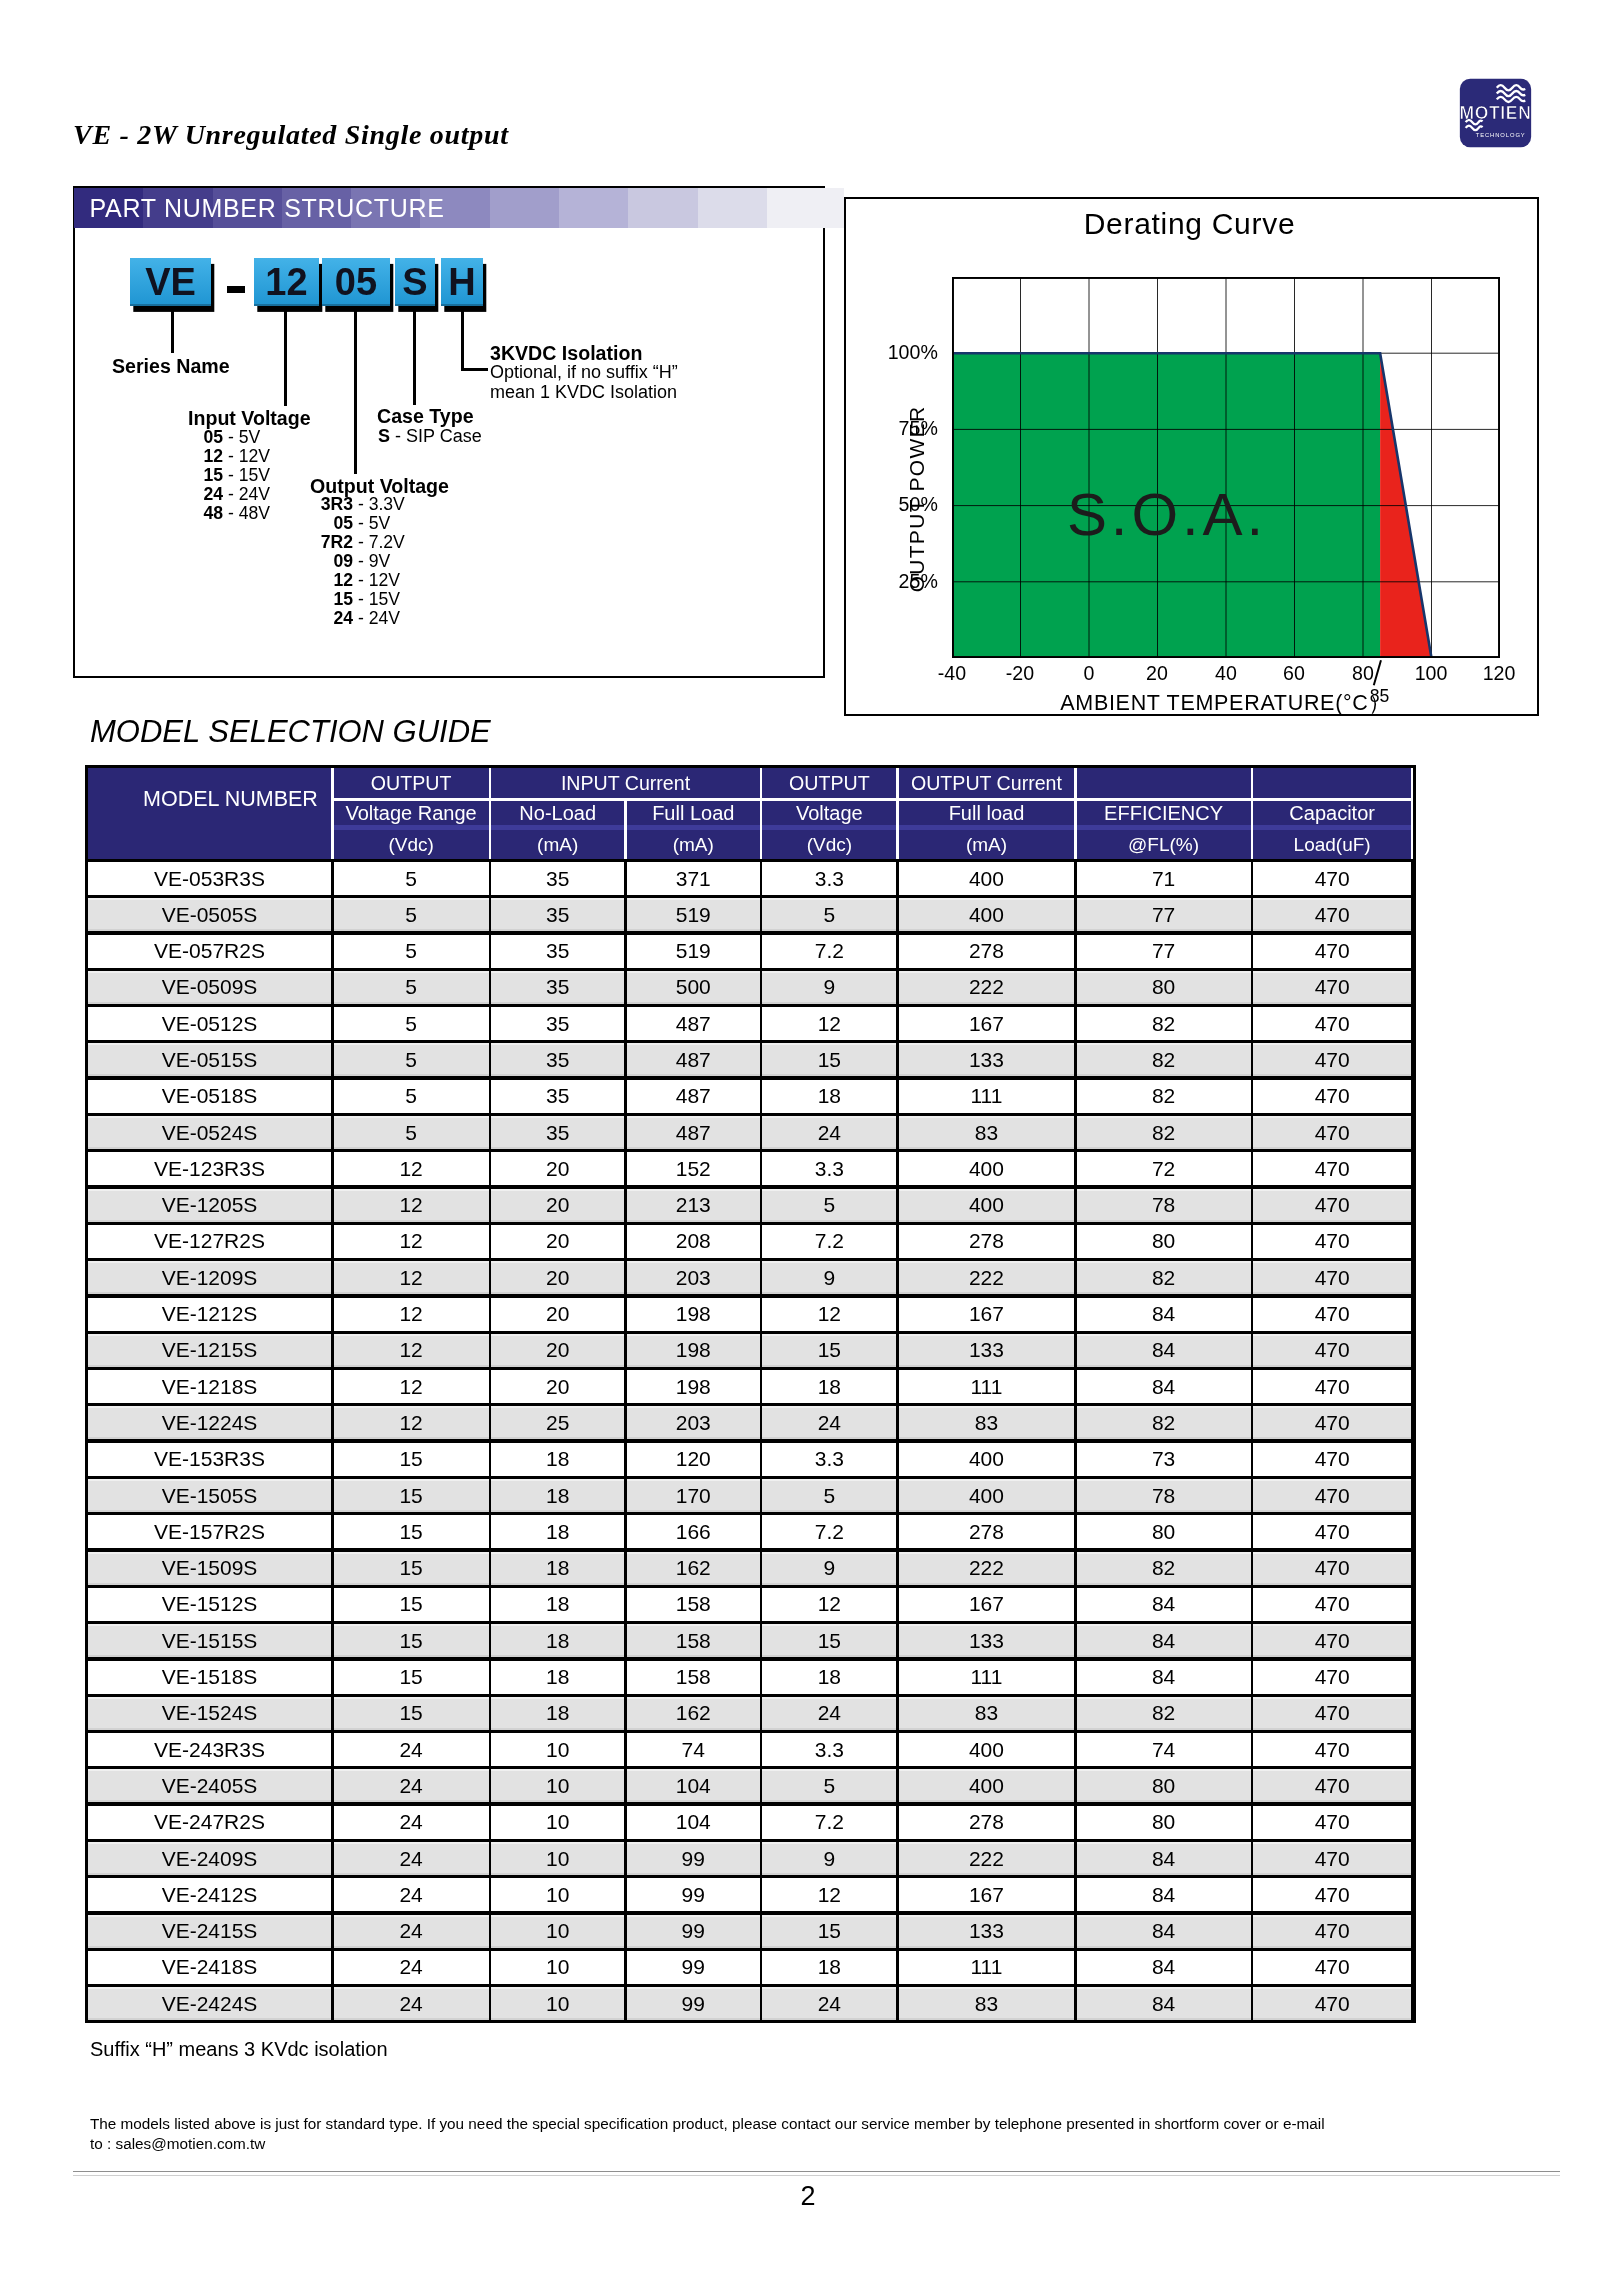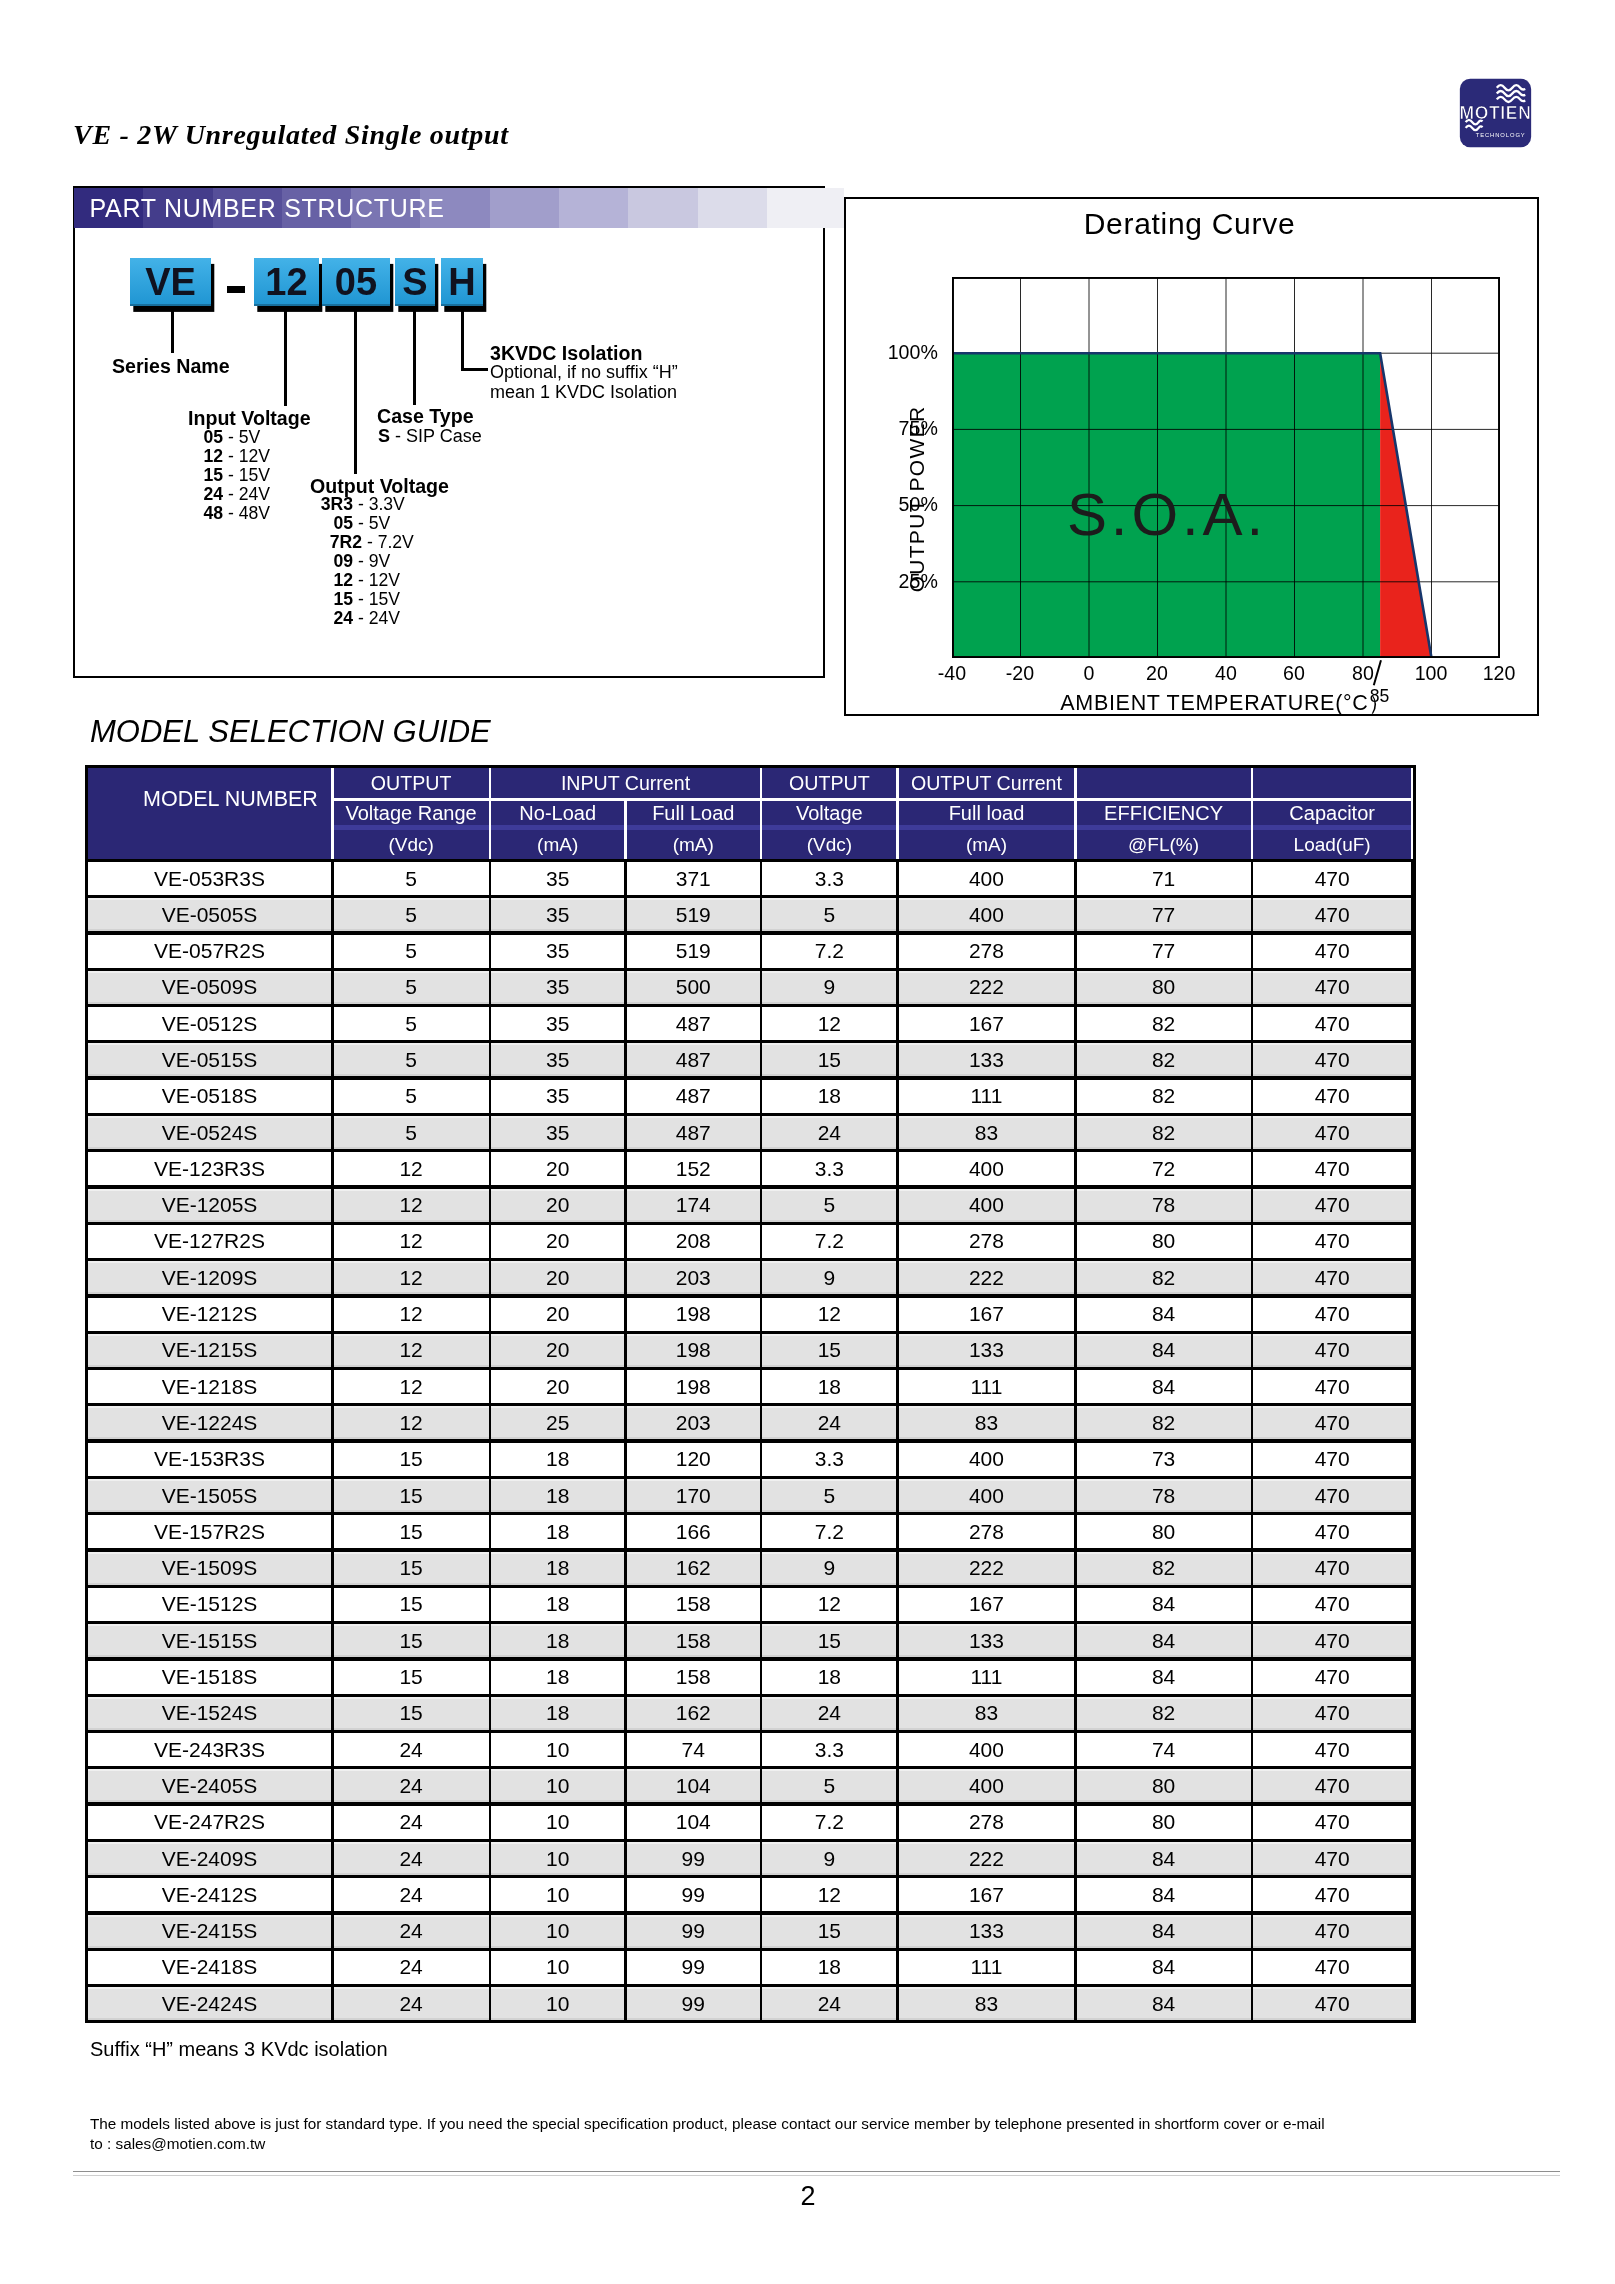--- a/index.html
+++ b/index.html
@@ -125,21 +125,21 @@
       <div class="opt"><span class="code" style="width: 26px;">12</span><span> - 12V</span></div>
       <div class="opt"><span class="code" style="width: 26px;">15</span><span> - 15V</span></div>
       <div class="opt"><span class="code" style="width: 26px;">24</span><span> - 24V</span></div>
       <div class="opt"><span class="code" style="width: 26px;">48</span><span> - 48V</span></div>
     </div>
 
   <div class="plabel" style="left:310px;top:475px;">Output Voltage</div>
   <div class="optlist" id="output-voltage-list" style="left:314px;top:495px;">
       <div class="opt"><span class="code" style="width: 39px;">3R3</span><span> - 3.3V</span></div>
       <div class="opt"><span class="code" style="width: 39px;">05</span><span> - 5V</span></div>
-      <div class="opt"><span class="code" style="width: 39px; margin-left: 9px;">7R2</span><span> - 7.2V</span></div>
+      <div class="opt"><span class="code" style="width: 39px;">7R2</span><span> - 7.2V</span></div>
       <div class="opt"><span class="code" style="width: 39px;">09</span><span> - 9V</span></div>
       <div class="opt"><span class="code" style="width: 39px;">12</span><span> - 12V</span></div>
       <div class="opt"><span class="code" style="width: 39px;">15</span><span> - 15V</span></div>
       <div class="opt"><span class="code" style="width: 39px;">24</span><span> - 24V</span></div>
     </div>
 
   <div class="plabel" style="left:377px;top:405px;">Case Type</div>
   <div class="ptext" style="left:378px;top:426px;"><b>S</b><span> - SIP Case</span></div>
 
   <div class="plabel" style="left:490px;top:342px;">3KVDC Isolation</div>
@@ -309,21 +309,21 @@
           <div class="tcell">152</div>
           <div class="tcell">3.3</div>
           <div class="tcell">400</div>
           <div class="tcell">72</div>
           <div class="tcell">470</div>
         </div>
         <div class="trow alt">
           <div class="tcell">VE-1205S</div>
           <div class="tcell">12</div>
           <div class="tcell">20</div>
-          <div class="tcell">174</div>
+          <div class="tcell">213</div>
           <div class="tcell">5</div>
           <div class="tcell">400</div>
           <div class="tcell">78</div>
           <div class="tcell">470</div>
         </div>
         <div class="trow">
           <div class="tcell">VE-127R2S</div>
           <div class="tcell">12</div>
           <div class="tcell">20</div>
           <div class="tcell">208</div>

